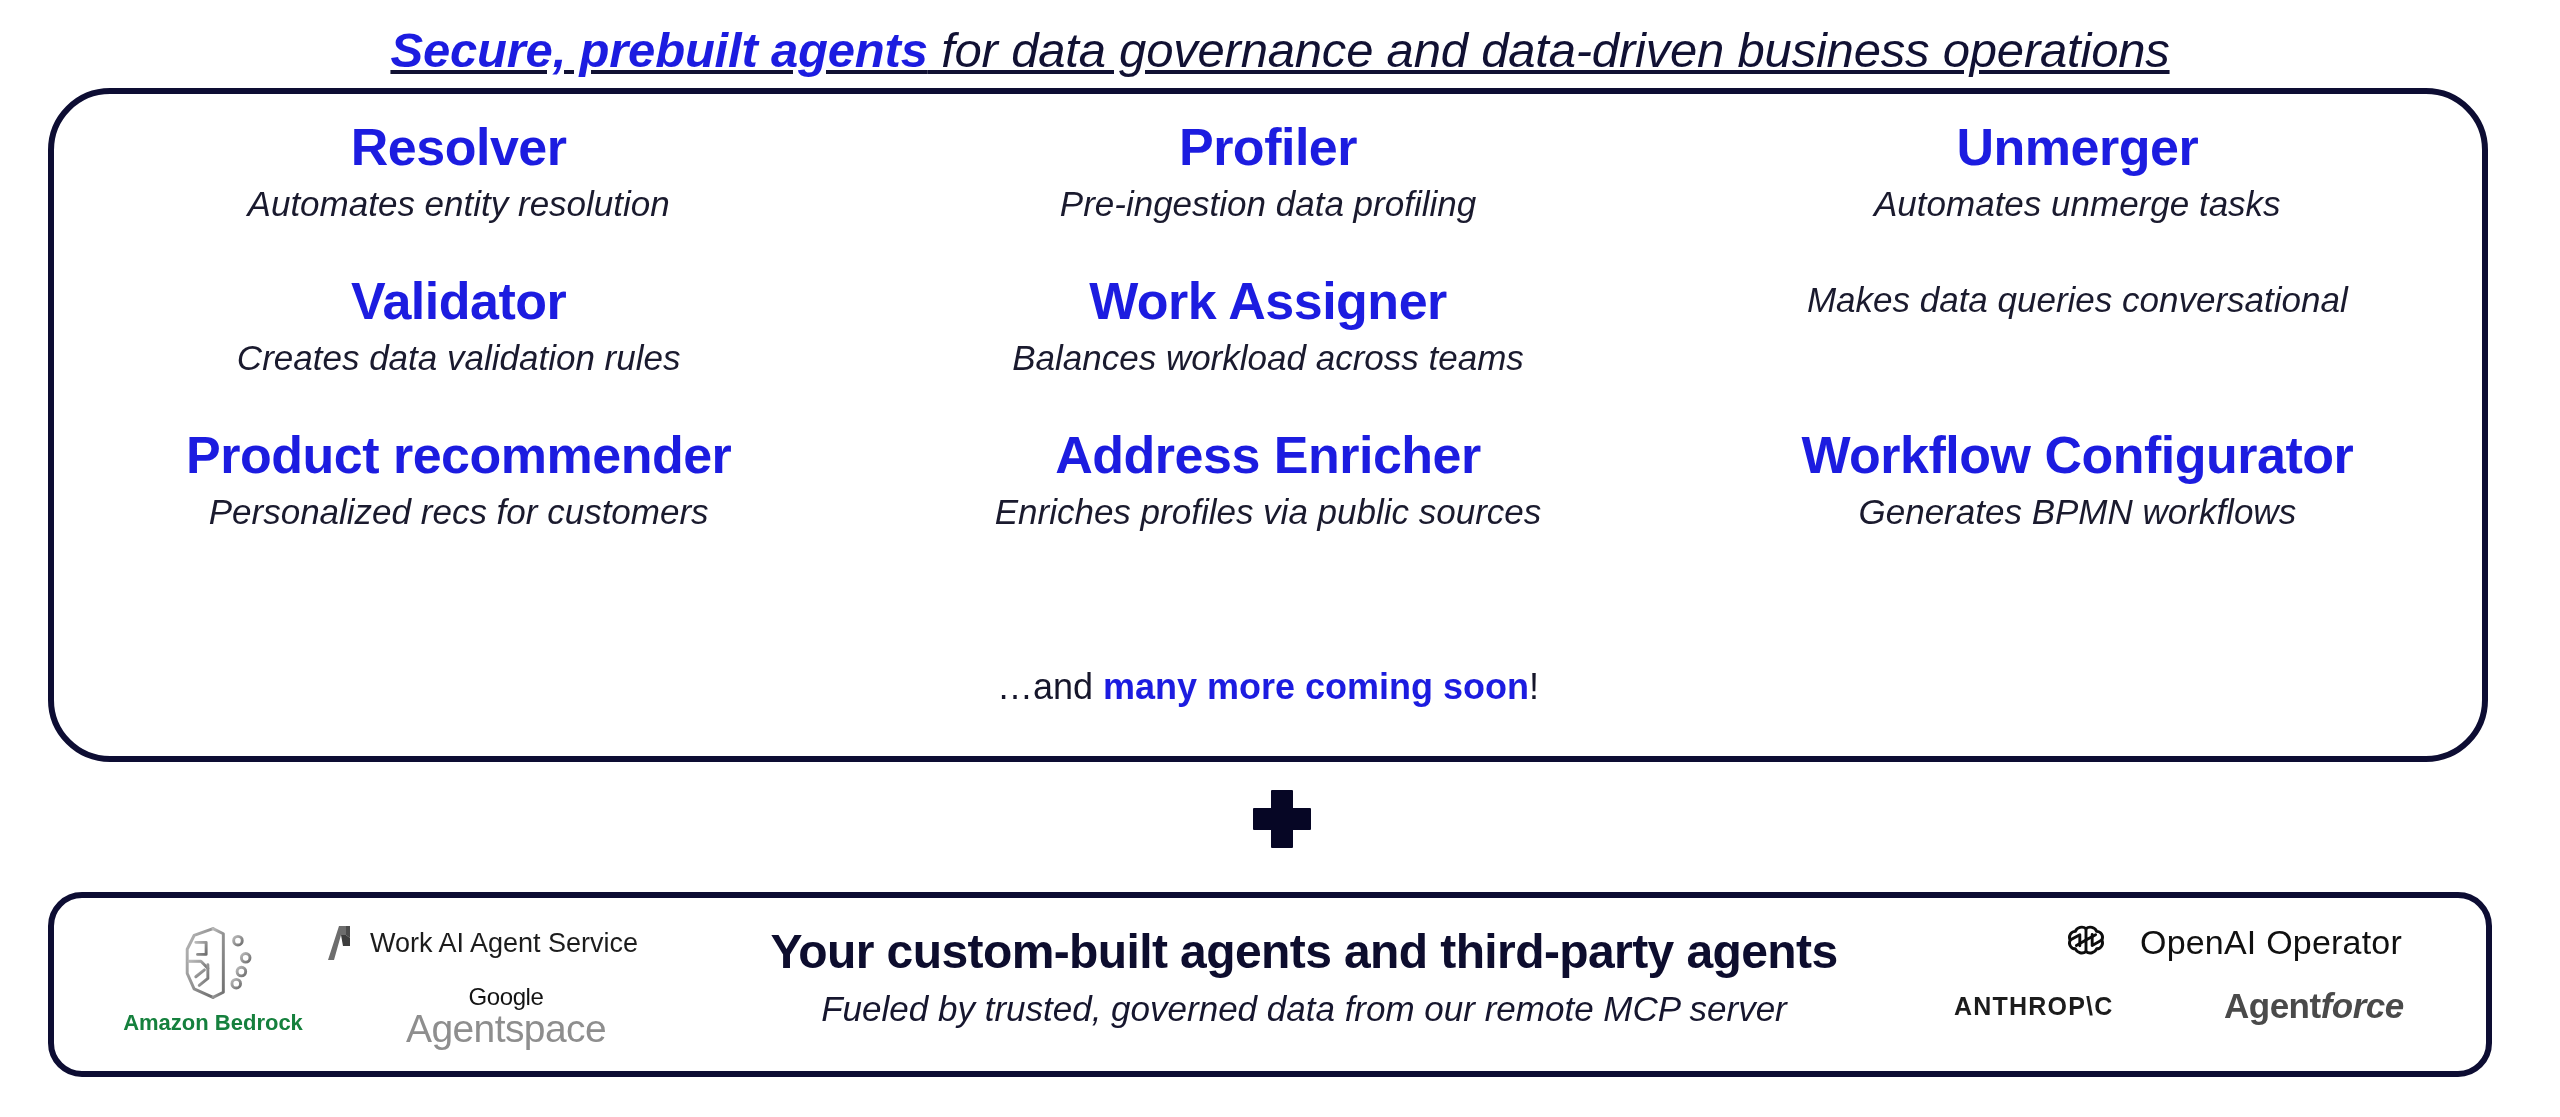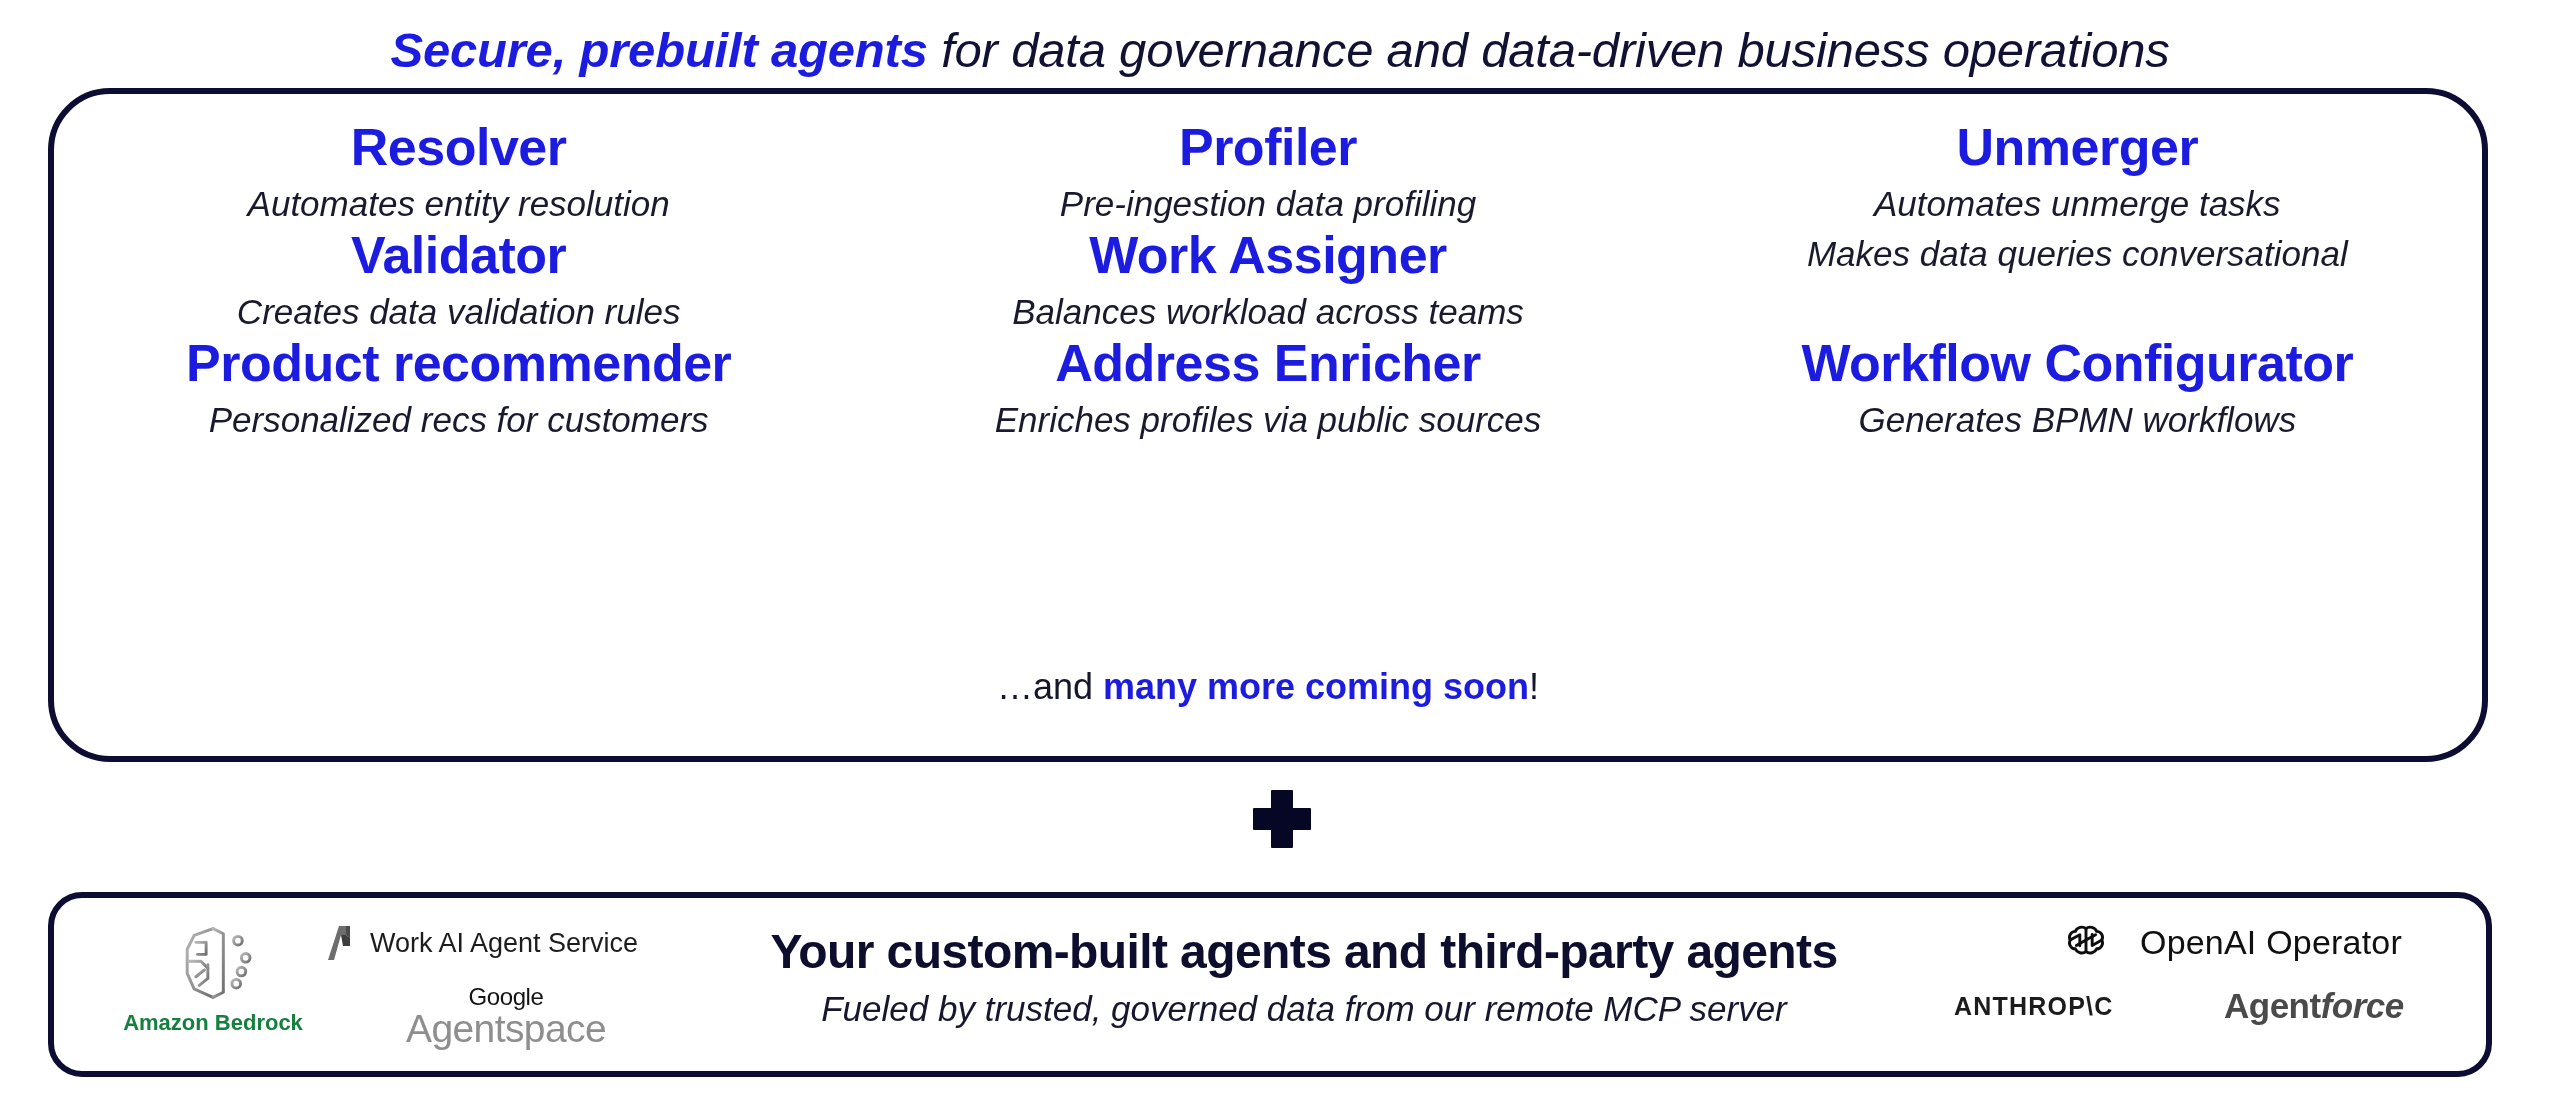--- a/index.html
+++ b/index.html
@@ -20,20 +20,21 @@
     position: absolute;
     left: 0;
     top: 22px;
     width: 2560px;
     text-align: center;
     font-size: 49px;
     font-style: italic;
     color: #111133;
     letter-spacing: -0.2px;
     white-space: nowrap;
+    text-decoration: underline;
   }
   .headline .hl-strong {
     color: #1c1ce0;
     font-weight: bold;
     font-style: italic;
   }
 
   
   .agents-panel {
     position: absolute;
@@ -48,20 +49,21 @@
   }
 
   .agents-grid {
     position: absolute;
     left: 0;
     top: 24px;
     width: 100%;
     display: grid;
     grid-template-columns: repeat(3, 1fr);
     grid-template-rows: repeat(3, auto);
+    row-gap: 46px;
   }
   .agent-cell {
     text-align: center;
     padding: 0 20px;
   }
   .agent-name {
     color: #1c1ce0;
     font-weight: bold;
     font-size: 52px;
     line-height: 1.12;

